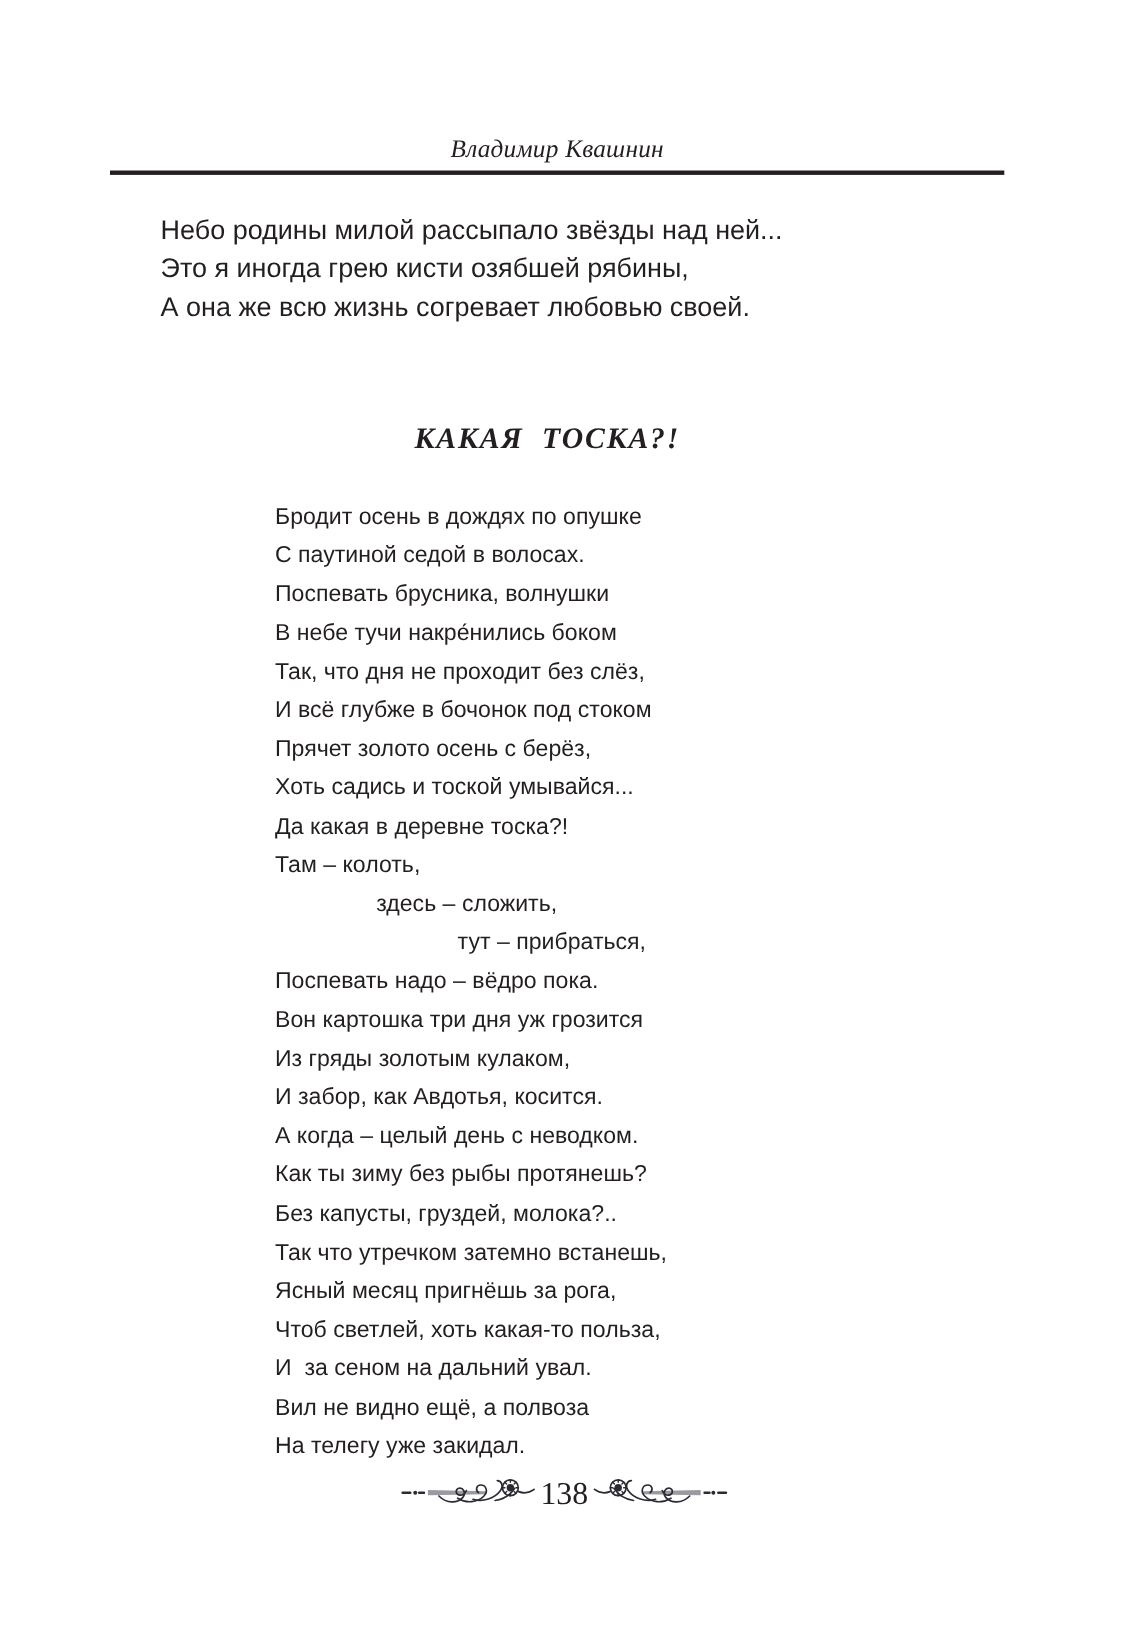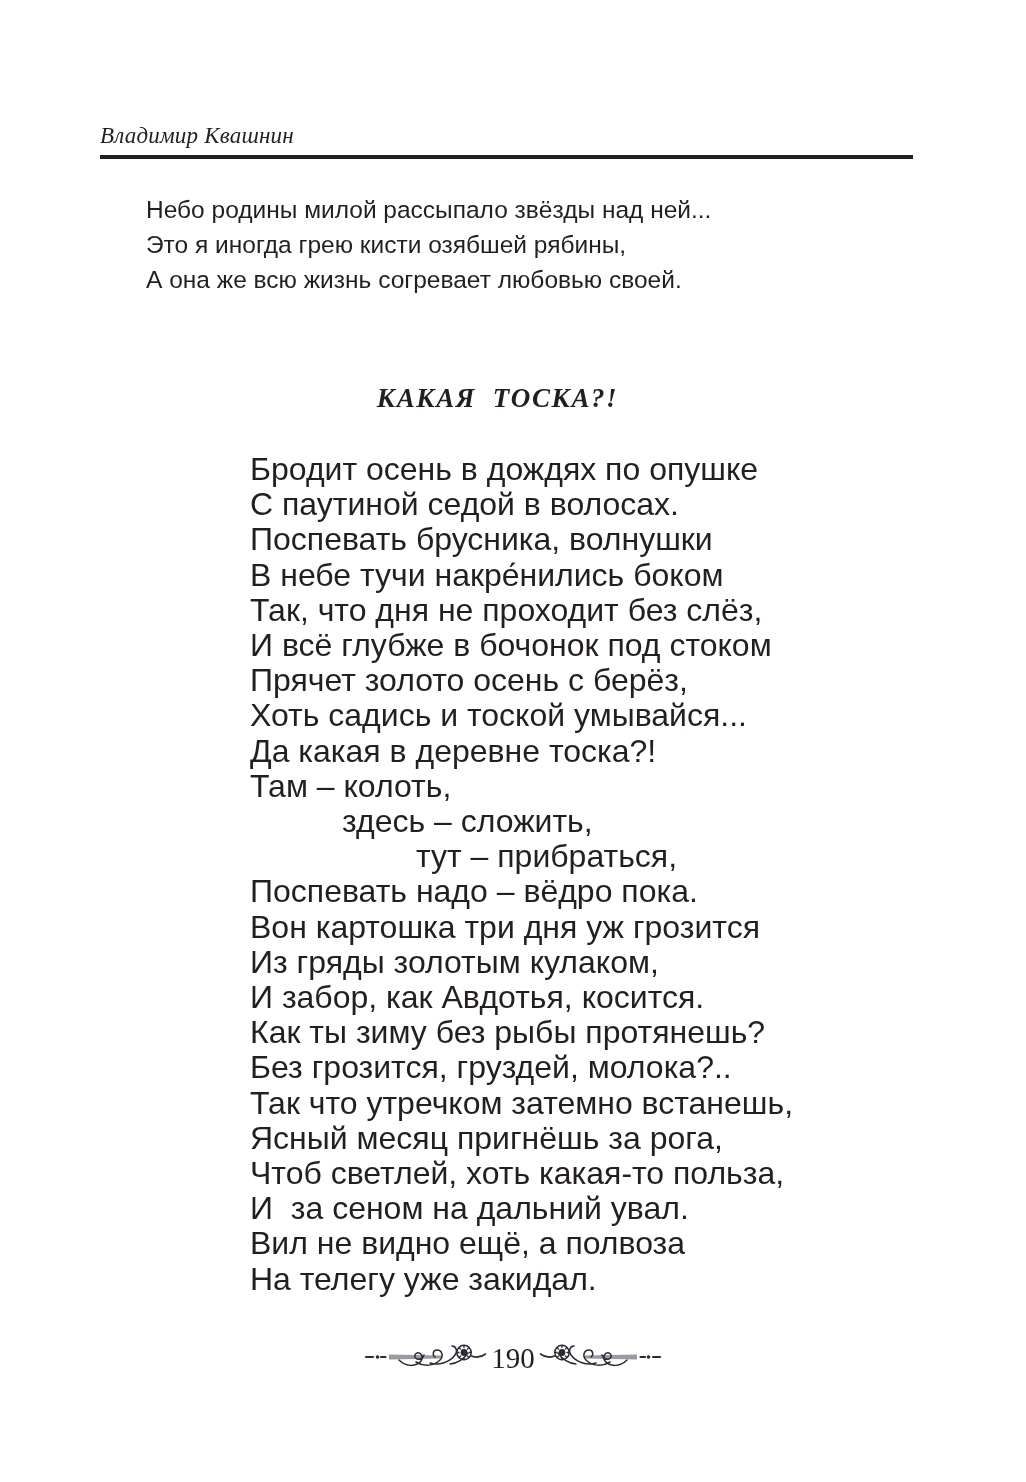--- a/index.html
+++ b/index.html
@@ -25,20 +25,21 @@
     width: 813px;
   }
   .running-head-name {
     font-family: "Liberation Serif", "DejaVu Serif", serif;
     font-style: italic;
     font-size: 23px;
     letter-spacing: 0.2px;
     color: #231f20;
     line-height: 1.1;
     white-space: pre;
+    text-align: center;
   }
   .head-rule {
     margin-top: 7px;
     width: 813px;
     height: 4px;
     background: #231f20;
   }
 
   
   .stanza-open {
@@ -71,21 +72,21 @@
   }
 
   
   .poem-body {
     position: absolute;
     left: 250px;
     top: 452px;
     width: 700px;
   }
   .poem-body .vline {
-    font-size: 32px;
+    font-size: 21px;
     line-height: 35.2px;
     color: #231f20;
     white-space: pre-wrap;
     min-height: 35.2px;
   }
   .poem-body .vline.ind-1 { padding-left: 92px; }
   .poem-body .vline.ind-2 { padding-left: 166px; }
 
   
   .footer {
@@ -139,22 +140,23 @@
     <div class="vline">Прячет золото осень с берёз,</div>
     <div class="vline">Хоть садись и тоской умывайся...</div>
     <div class="vline">Да какая в деревне тоска?!</div>
     <div class="vline">Там – колоть,</div>
     <div class="vline ind-1">здесь – сложить,</div>
     <div class="vline ind-2">тут – прибраться,</div>
     <div class="vline">Поспевать надо – вёдро пока.</div>
     <div class="vline">Вон картошка три дня уж грозится</div>
     <div class="vline">Из гряды золотым кулаком,</div>
     <div class="vline">И забор, как Авдотья, косится.</div>
+    <div class="vline">А когда – целый день с неводком.</div>
     <div class="vline">Как ты зиму без рыбы протянешь?</div>
-    <div class="vline">Без грозится, груздей, молока?..</div>
+    <div class="vline">Без капусты, груздей, молока?..</div>
     <div class="vline">Так что утречком затемно встанешь,</div>
     <div class="vline">Ясный месяц пригнёшь за рога,</div>
     <div class="vline">Чтоб светлей, хоть какая-то польза,</div>
     <div class="vline">И  за сеном на дальний увал.</div>
     <div class="vline">Вил не видно ещё, а полвоза</div>
     <div class="vline">На телегу уже закидал.</div>
   </div>
 
   <div class="footer">
 
@@ -175,21 +177,21 @@
       <g>
         <circle cx="100" cy="12.5" r="7.2" fill="none" stroke="#2b2b33" stroke-width="1.5"></circle>
         <circle cx="100" cy="12.5" r="3.4" fill="#2b2b33"></circle>
         <path d="M100 5.3 v2.2 M100 17.5 v2.2 M92.8 12.5 h2.2 M105 12.5 h2.2
                  M95 7.5 l1.6 1.6 M103.4 16 l1.6 1.6 M105 7.5 l-1.6 1.6 M96.6 16 l-1.6 1.6" stroke="#2b2b33" stroke-width="1.3" stroke-linecap="round"></path>
       </g>
 
       <path d="M107.5 16 c5 2 10 1 14 -2" stroke="#2b2b33" stroke-width="1.6" fill="none" stroke-linecap="round"></path>
     </svg>
 
-    <div class="folio-number">190</div>
+    <div class="folio-number">138</div>
 
     <svg class="orn" width="125" height="34" viewBox="0 0 125 34" style="transform: scaleX(-1);">
       <path d="M2 17 h7" stroke="#2b2b33" stroke-width="2.2" fill="none" stroke-linecap="round"></path>
       <circle cx="13.5" cy="17" r="1.8" fill="#2b2b33"></circle>
       <path d="M17 17 h4.5" stroke="#2b2b33" stroke-width="2.2" fill="none" stroke-linecap="round"></path>
       <path d="M25 14.6 L78 15.6 L78 18.4 L25 19.4 Z" fill="#9a9aa2"></path>
       <path d="M35 20 c7 7 17 7 22 1 c3 -4 0 -9 -4 -8 c-3 1 -3 5 0 6 c3 1 6 -1 7 -4" stroke="#2b2b33" stroke-width="1.5" fill="none" stroke-linecap="round"></path>
       <path d="M52 22 c8 5 18 4 24 -2 c4 -4 2 -10 -3 -10 c-4 0 -5 5 -2 7" stroke="#2b2b33" stroke-width="1.5" fill="none" stroke-linecap="round"></path>
       <path d="M66 23 c9 3 20 -1 25 -8 c3 -4 1 -9 -3 -9" stroke="#2b2b33" stroke-width="1.5" fill="none" stroke-linecap="round"></path>
       <path d="M86 24 c8 -1 14 -5 18 -11" stroke="#2b2b33" stroke-width="1.4" fill="none" stroke-linecap="round"></path>

